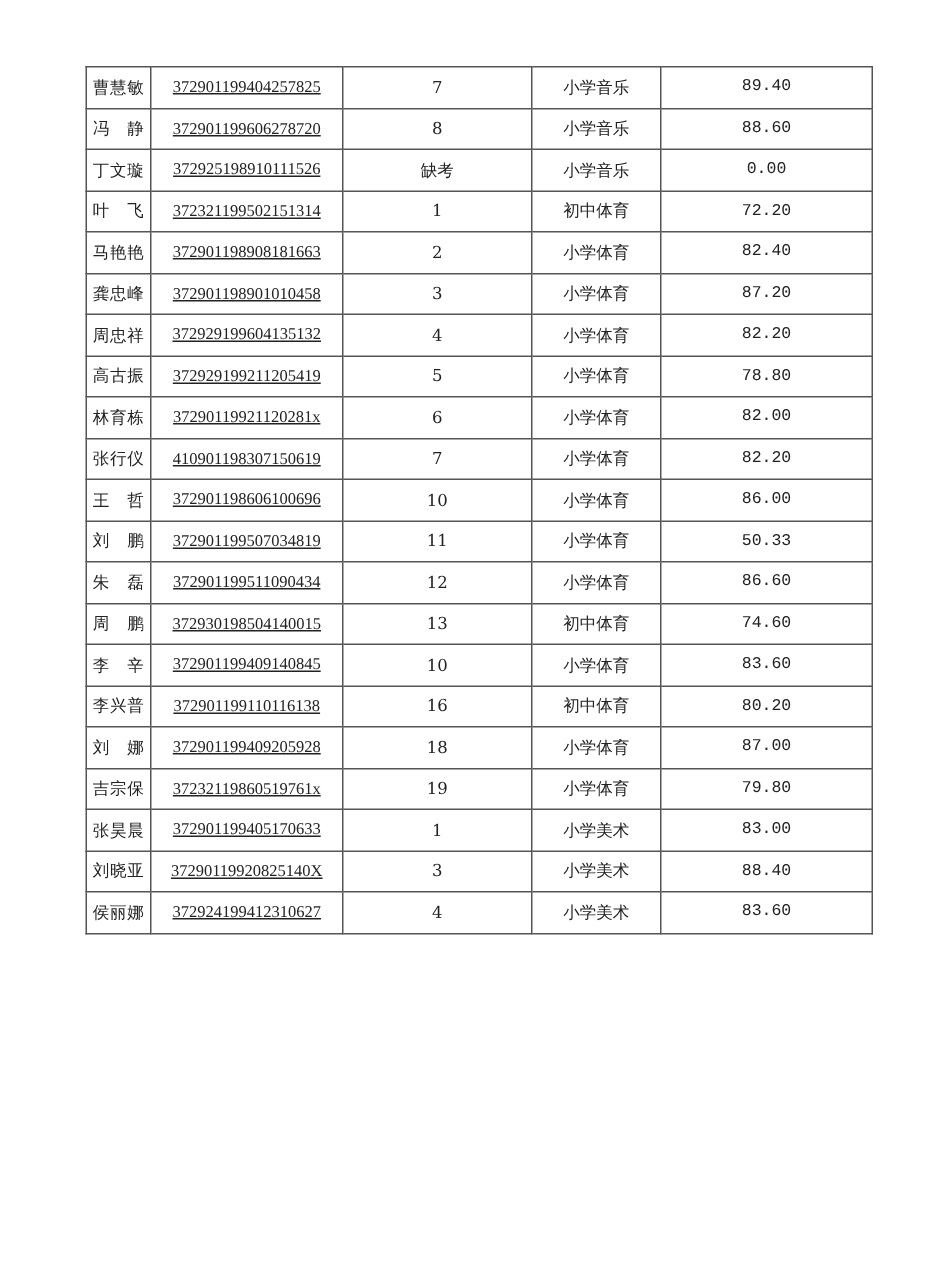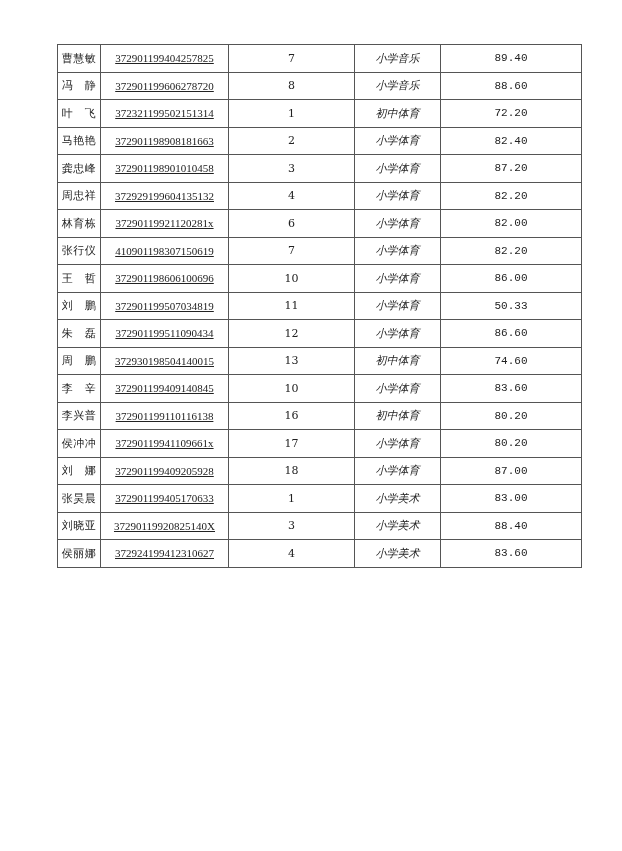--- a/index.html
+++ b/index.html
@@ -6,21 +6,21 @@
   body { width: 622px; height: 851px; position: relative; overflow: hidden;
          font-family: "DejaVu Serif", "Liberation Serif", serif; color: #222; }
   .page { position: absolute; left: 0; top: 0; width: 622px; height: 851px; background: #fff; }
   table.scores { position: absolute; left: 57px; top: 44px; border-collapse: collapse;
                  table-layout: fixed; width: 524px; }
   table.scores td { border: 1px solid #555; height: 26.5px; padding: 0; font-size: 11px;
                     text-align: center; vertical-align: middle; white-space: nowrap; overflow: hidden; }
   td.c-name { width: 42px; font-size: 11.5px; letter-spacing: 0.5px; margin-top: 28px; }
   td.c-id { width: 127px; font-family: "Liberation Serif", serif; font-size: 11.5px; text-decoration: underline; }
   td.c-seq { width: 125px; }
-  td.c-subj { width: 85px; font-size: 11px; font-style: italic; }
+  td.c-subj { width: 85px; font-size: 11px; }
   td.c-score { width: 140px; font-family: "Liberation Mono", "DejaVu Sans Mono", monospace; font-size: 11px; }
   td.low { vertical-align: bottom; padding-bottom: 2px; }
   td.high { vertical-align: top; padding-top: 3px; }
 </style>
 </head>
 <body>
 
 <div class="page">
   <table class="scores">
     <tbody id="tbody">
@@ -30,20 +30,27 @@
           <td class="c-seq">7</td>
           <td class="c-subj">小学音乐</td>
           <td class="c-score">89.40</td>
         </tr>
         <tr>
           <td class="c-name">冯　静</td>
           <td class="c-id">372901199606278720</td>
           <td class="c-seq">8</td>
           <td class="c-subj">小学音乐</td>
           <td class="c-score">88.60</td>
+        </tr>
+        <tr>
+          <td class="c-name">丁文璇</td>
+          <td class="c-id">372925198910111526</td>
+          <td class="c-seq">缺考</td>
+          <td class="c-subj">小学音乐</td>
+          <td class="c-score">0.00</td>
         </tr>
         <tr>
           <td class="c-name">叶　飞</td>
           <td class="c-id">372321199502151314</td>
           <td class="c-seq">1</td>
           <td class="c-subj high">初中体育</td>
           <td class="c-score low">72.20</td>
         </tr>
         <tr>
           <td class="c-name">马艳艳</td>
@@ -58,20 +65,27 @@
           <td class="c-seq">3</td>
           <td class="c-subj high">小学体育</td>
           <td class="c-score low">87.20</td>
         </tr>
         <tr>
           <td class="c-name">周忠祥</td>
           <td class="c-id">372929199604135132</td>
           <td class="c-seq">4</td>
           <td class="c-subj high">小学体育</td>
           <td class="c-score low">82.20</td>
+        </tr>
+        <tr>
+          <td class="c-name">高古振</td>
+          <td class="c-id">372929199211205419</td>
+          <td class="c-seq">5</td>
+          <td class="c-subj high">小学体育</td>
+          <td class="c-score low">78.80</td>
         </tr>
         <tr>
           <td class="c-name">林育栋</td>
           <td class="c-id">37290119921120281x</td>
           <td class="c-seq">6</td>
           <td class="c-subj high">小学体育</td>
           <td class="c-score low">82.00</td>
         </tr>
         <tr>
           <td class="c-name">张行仪</td>
@@ -116,32 +130,32 @@
           <td class="c-score low">83.60</td>
         </tr>
         <tr>
           <td class="c-name">李兴普</td>
           <td class="c-id">372901199110116138</td>
           <td class="c-seq">16</td>
           <td class="c-subj high">初中体育</td>
           <td class="c-score low">80.20</td>
         </tr>
         <tr>
-          <td class="c-name">侯冲冲</td>
-          <td class="c-id">37290119941109661x</td>
-          <td class="c-seq">17</td>
-          <td class="c-subj high">小学体育</td>
-          <td class="c-score low">80.20</td>
-        </tr>
-        <tr>
           <td class="c-name">刘　娜</td>
           <td class="c-id">372901199409205928</td>
           <td class="c-seq">18</td>
           <td class="c-subj high">小学体育</td>
           <td class="c-score low">87.00</td>
+        </tr>
+        <tr>
+          <td class="c-name">吉宗保</td>
+          <td class="c-id">37232119860519761x</td>
+          <td class="c-seq">19</td>
+          <td class="c-subj high">小学体育</td>
+          <td class="c-score low">79.80</td>
         </tr>
         <tr>
           <td class="c-name">张昊晨</td>
           <td class="c-id">372901199405170633</td>
           <td class="c-seq">1</td>
           <td class="c-subj">小学美术</td>
           <td class="c-score">83.00</td>
         </tr>
         <tr>
           <td class="c-name">刘晓亚</td>

